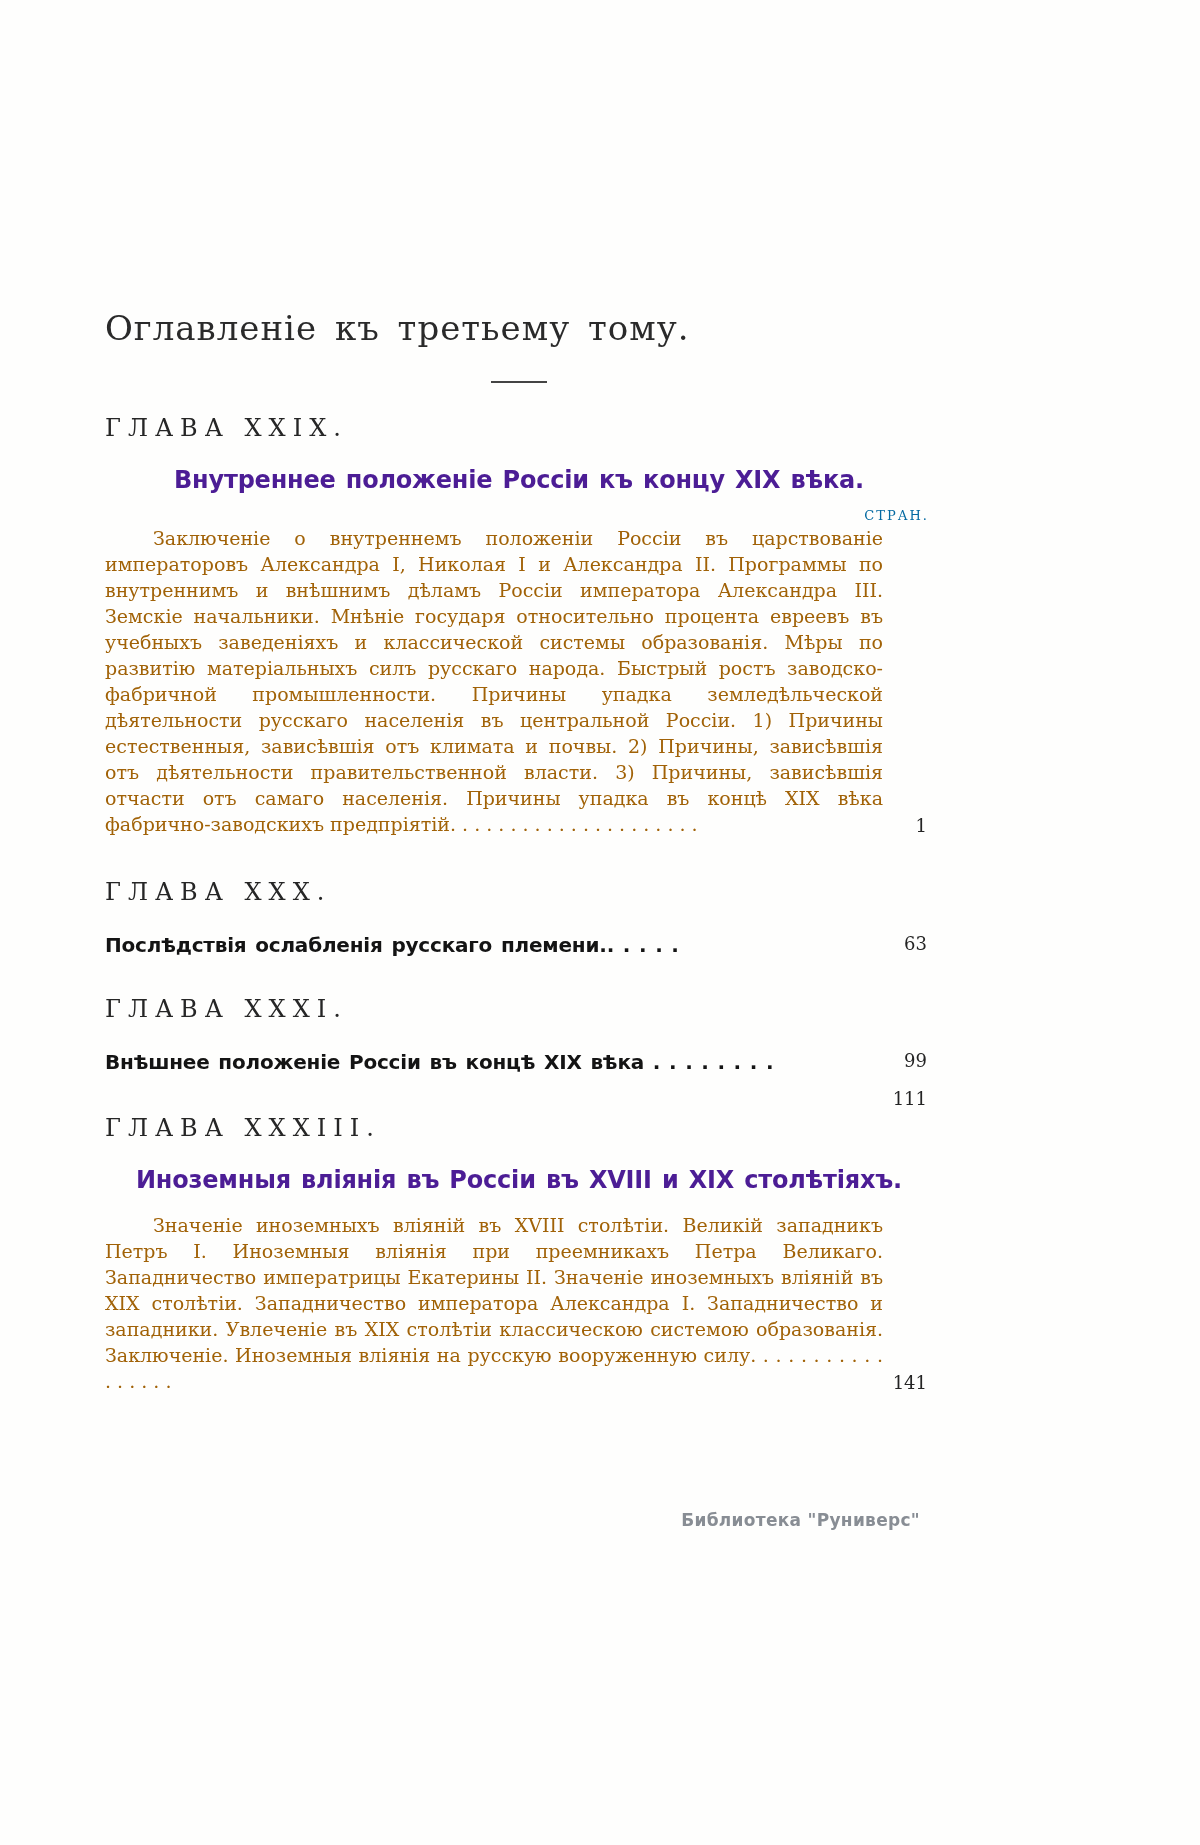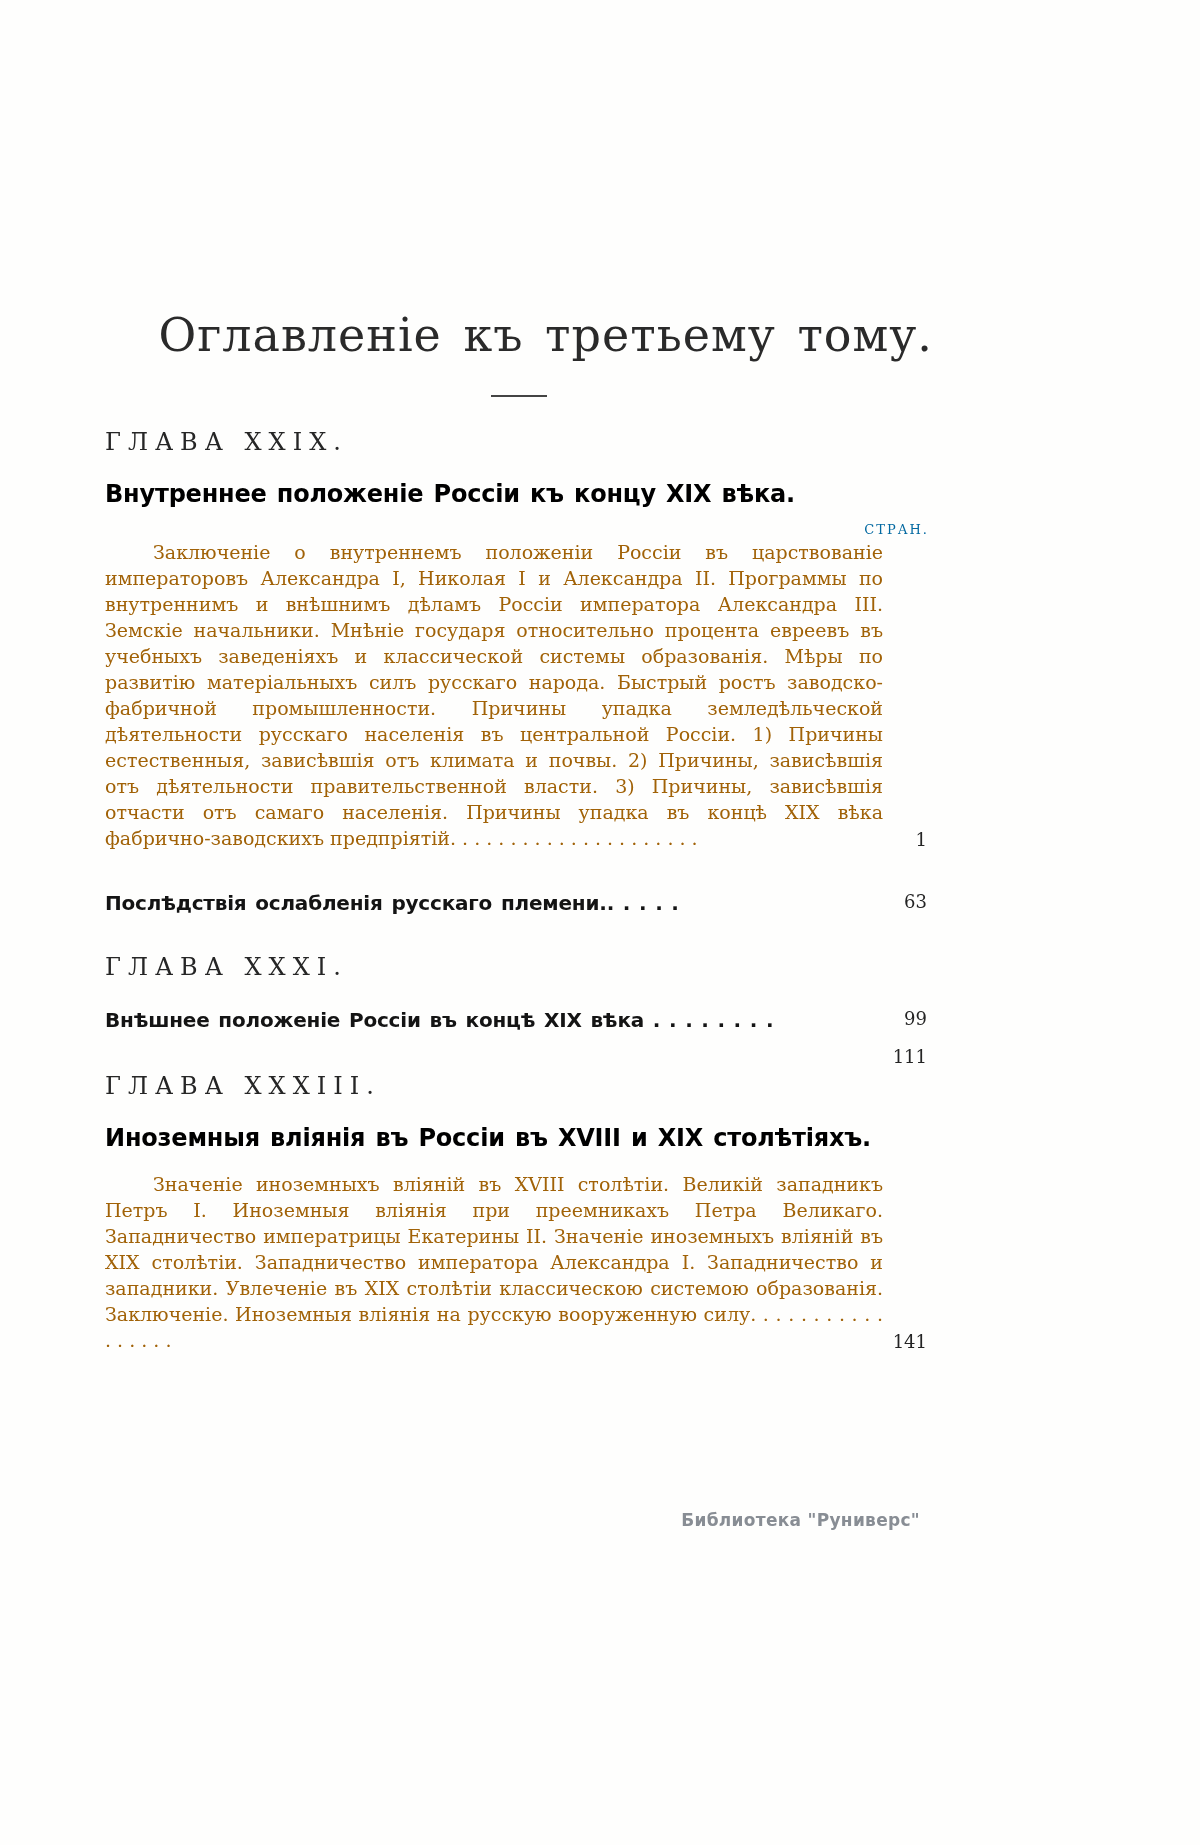--- a/index.html
+++ b/index.html
@@ -14,24 +14,24 @@
     color:#1c1c1c;
     overflow:hidden;
   }
   .content {
     position:absolute;
     left:105px;
     top:308px;
     width:828px;
   }
   .title {
-    font-size:46px;
+    font-size:34px;
     font-weight:400;
     letter-spacing:1px;
-    text-align:right;
+    text-align:left;
     color:#2a2a2a;
     line-height:1.2;
     word-spacing:6px;
   }
   .divider {
     width:56px;
     border-top:2px solid #444;
     margin:32px auto 0;
     height:0;
   }
@@ -47,21 +47,22 @@
     text-align:left;
     color:#262626;
     line-height:1.25;
   }
   .chapter-heading {
     font-family:"DejaVu Sans", sans-serif;
     font-size:24px;
     font-weight:bold;
     letter-spacing:-0.2px;
     word-spacing:2px;
-    color:#000000;
+    text-align:center;
+    color:#4c1d95;
     margin-top:22px;
     line-height:1.3;
   }
   .stran {
     text-align:right;
     font-size:13px;
     letter-spacing:2px;
     color:#0369a1;
     margin-top:12px;
     padding-right:4px;
@@ -124,20 +125,21 @@
       <h2 class="glava">ГЛАВА XXIX.</h2>
       <h3 class="chapter-heading">Внутреннее положеніе Россіи къ концу XIX вѣка.</h3>
       <div class="stran">СТРАН.</div>
       <div class="summary-wrap">
         <p class="summary">Заключеніе о внутреннемъ положеніи Россіи въ царствованіе императоровъ Александра I, Николая I и Александра II. Программы по внутреннимъ и внѣшнимъ дѣламъ Россіи императора Александра III. Земскіе начальники. Мнѣніе государя относительно процента евреевъ въ учебныхъ заведеніяхъ и классической системы образованія. Мѣры по развитію матеріальныхъ силъ русскаго народа. Быстрый ростъ заводско-фабричной промышленности. Причины упадка земледѣльческой дѣятельности русскаго населенія въ центральной Россіи. 1) Причины естественныя, зависѣвшія отъ климата и почвы. 2) Причины, зависѣвшія отъ дѣятельности правительственной власти. 3) Причины, зависѣвшія отчасти отъ самаго населенія. Причины упадка въ концѣ XIX вѣка фабрично-заводскихъ предпріятій. . . . . . . . . . . . . . . . . . . . .</p>
         <span class="pageno">1</span>
       </div>
     </section>
 
     <section class="chapter-30">
+      <h2 class="glava">ГЛАВА XXX.</h2>
       <div class="entry-row">
         <span class="entry">Послѣдствія ослабленія русскаго племени.. . . . .</span>
         <span class="pageno">63</span>
       </div>
     </section>
 
     <section class="chapter-31">
       <h2 class="glava">ГЛАВА XXXI.</h2>
       <div class="entry-row">
         <span class="entry">Внѣшнее положеніе Россіи въ концѣ XIX вѣка . . . . . . . .</span>

